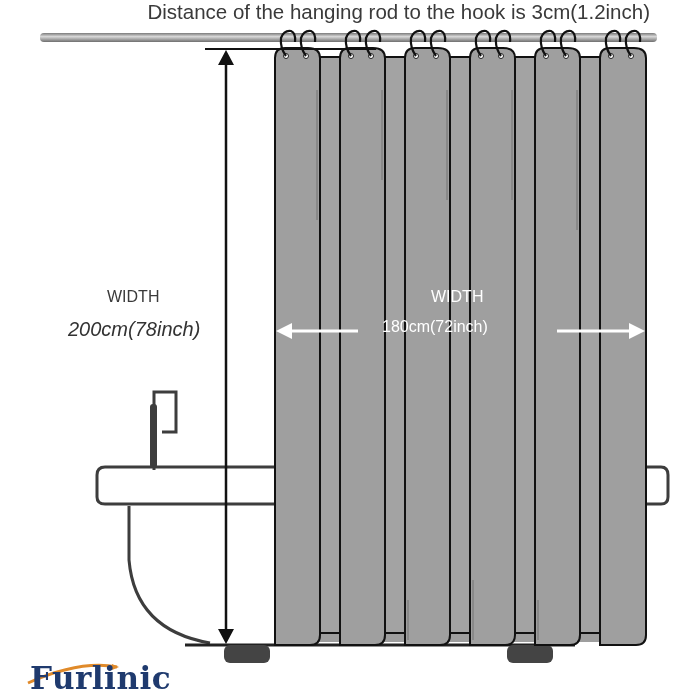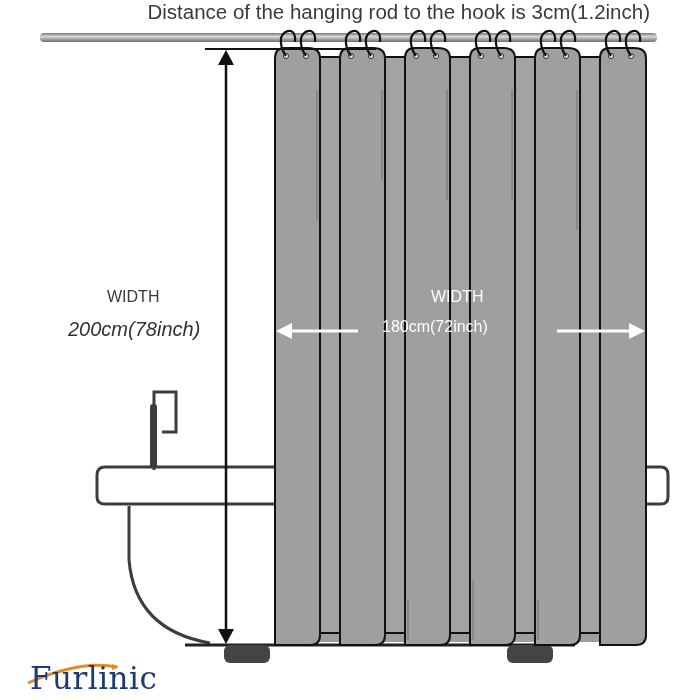--- a/index.html
+++ b/index.html
@@ -4,21 +4,21 @@
 <style>
   html, body { margin: 0; padding: 0; background: #ffffff; }
   body { width: 700px; height: 700px; position: relative; overflow: hidden; font-family: "Liberation Sans", sans-serif; }
   .title { position: absolute; left: 0; top: 0; width: 700px; text-align: right; padding-right: 50px; box-sizing: border-box; font-size: 20.5px; color: #3a3a3a; line-height: 24px; white-space: nowrap; padding-left: 40px; }
   .diagram { position: absolute; left: 0; top: 0; }
   .label { position: absolute; font-family: "Liberation Sans", sans-serif; white-space: nowrap; }
   .len-title { left: 107px; top: 288px; font-size: 16px; color: #3a3a3a; }
   .len-value { left: 68px; top: 318px; font-size: 20px; color: #333; font-style: italic; }
   .wid-title { left: 431px; top: 288px; font-size: 16px; color: #ffffff; }
   .wid-value { left: 382px; top: 318px; font-size: 16px; color: #ffffff; }
-  .logo { position: absolute; left: 30px; top: 660px; font-family: "DejaVu Serif", serif; font-weight: normal; font-size: 31px; color: #1f3a6e; letter-spacing: 0.5px; }
+  .logo { position: absolute; left: 30px; top: 660px; font-family: "DejaVu Serif", serif; font-weight: bold; font-size: 31px; color: #1f3a6e; letter-spacing: 0.5px; }
 </style>
 </head>
 <body>
 
 <div class="title">Distance of the hanging rod to the hook is 3cm(1.2inch)</div>
 
 <svg class="diagram" width="700" height="700" viewBox="0 0 700 700" xmlns="http://www.w3.org/2000/svg">
   <defs>
     <linearGradient id="rodGrad" x1="0" y1="0" x2="0" y2="1">
       <stop offset="0" stop-color="#7a7a7a"></stop>

